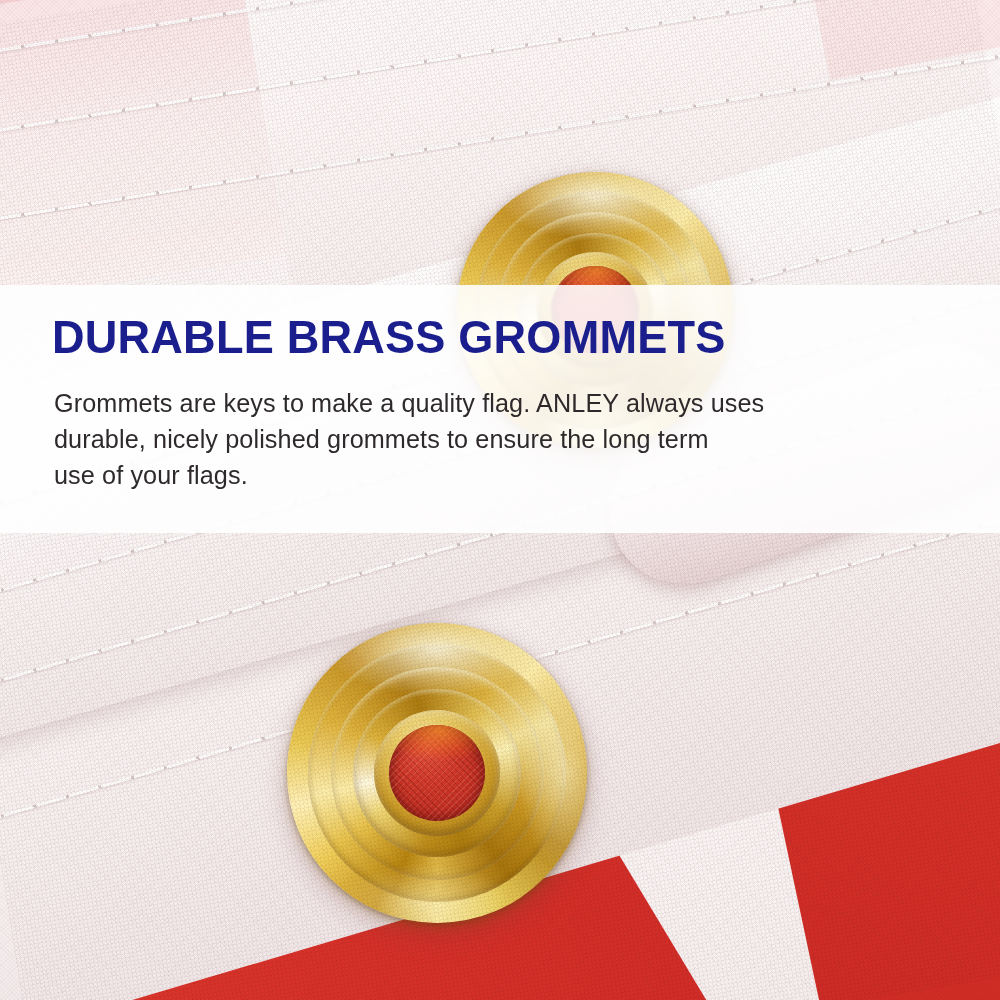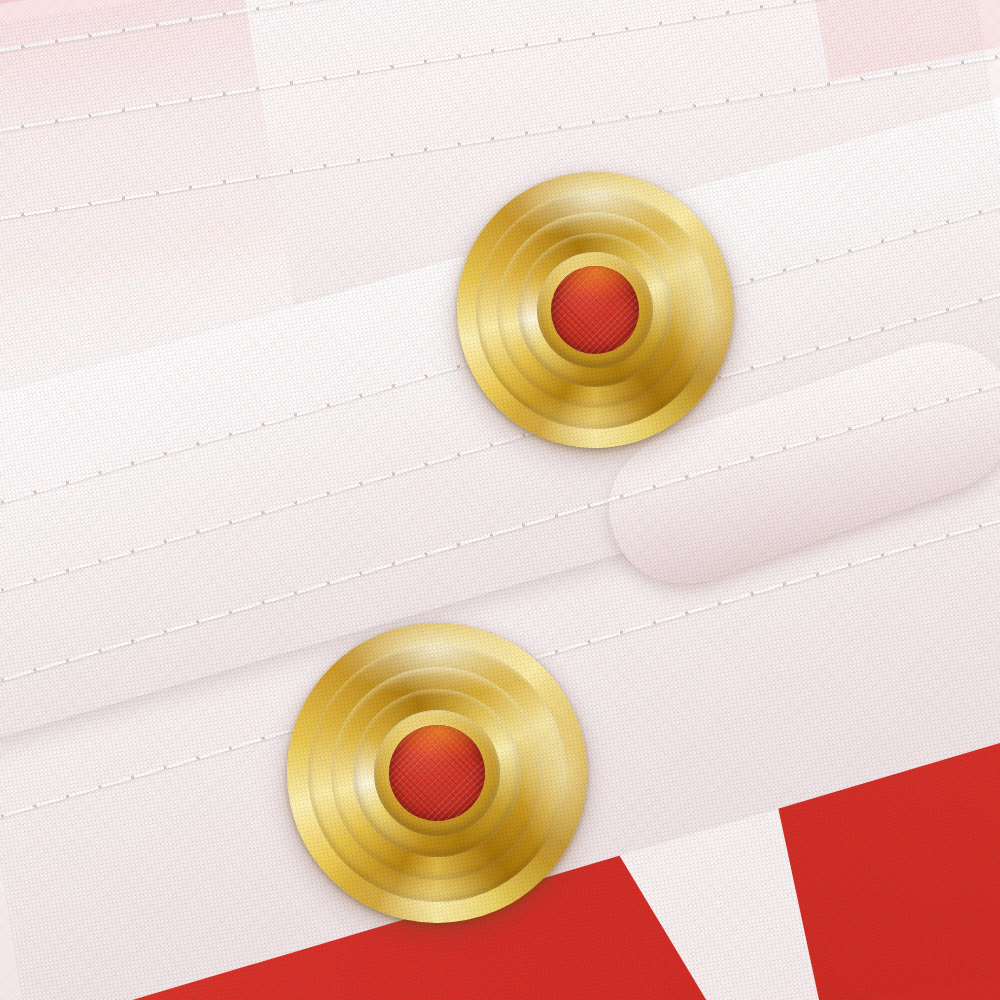--- a/index.html
+++ b/index.html
@@ -316,14 +316,25 @@
           <div class="hole"></div>
           <div class="hole-glow"></div>
           <div class="spec"></div>
         </div>
       </div>
 
     <div class="weave"></div>
     <div class="weave-fine"></div>
   </div>
 
+  <div class="band" id="band" style="top: 285px; height: 248px; background: rgba(255, 255, 255, 0.886);">
+    <div class="band-inner">
+      <h1 class="headline" style="color: rgb(27, 31, 142); font-size: 47px;">DURABLE BRASS GROMMETS</h1>
+
+      <p class="body-copy" style="color: rgb(46, 42, 44); font-size: 26px;">
+        <span class="ln">Grommets are keys to make a quality flag. ANLEY always uses</span>
+        <span class="ln">durable, nicely polished grommets to ensure the long term</span>
+        <span class="ln">use of your flags.</span>
+      </p>
+    </div>
+  </div>
 
 </div>
 
 </body></html>

